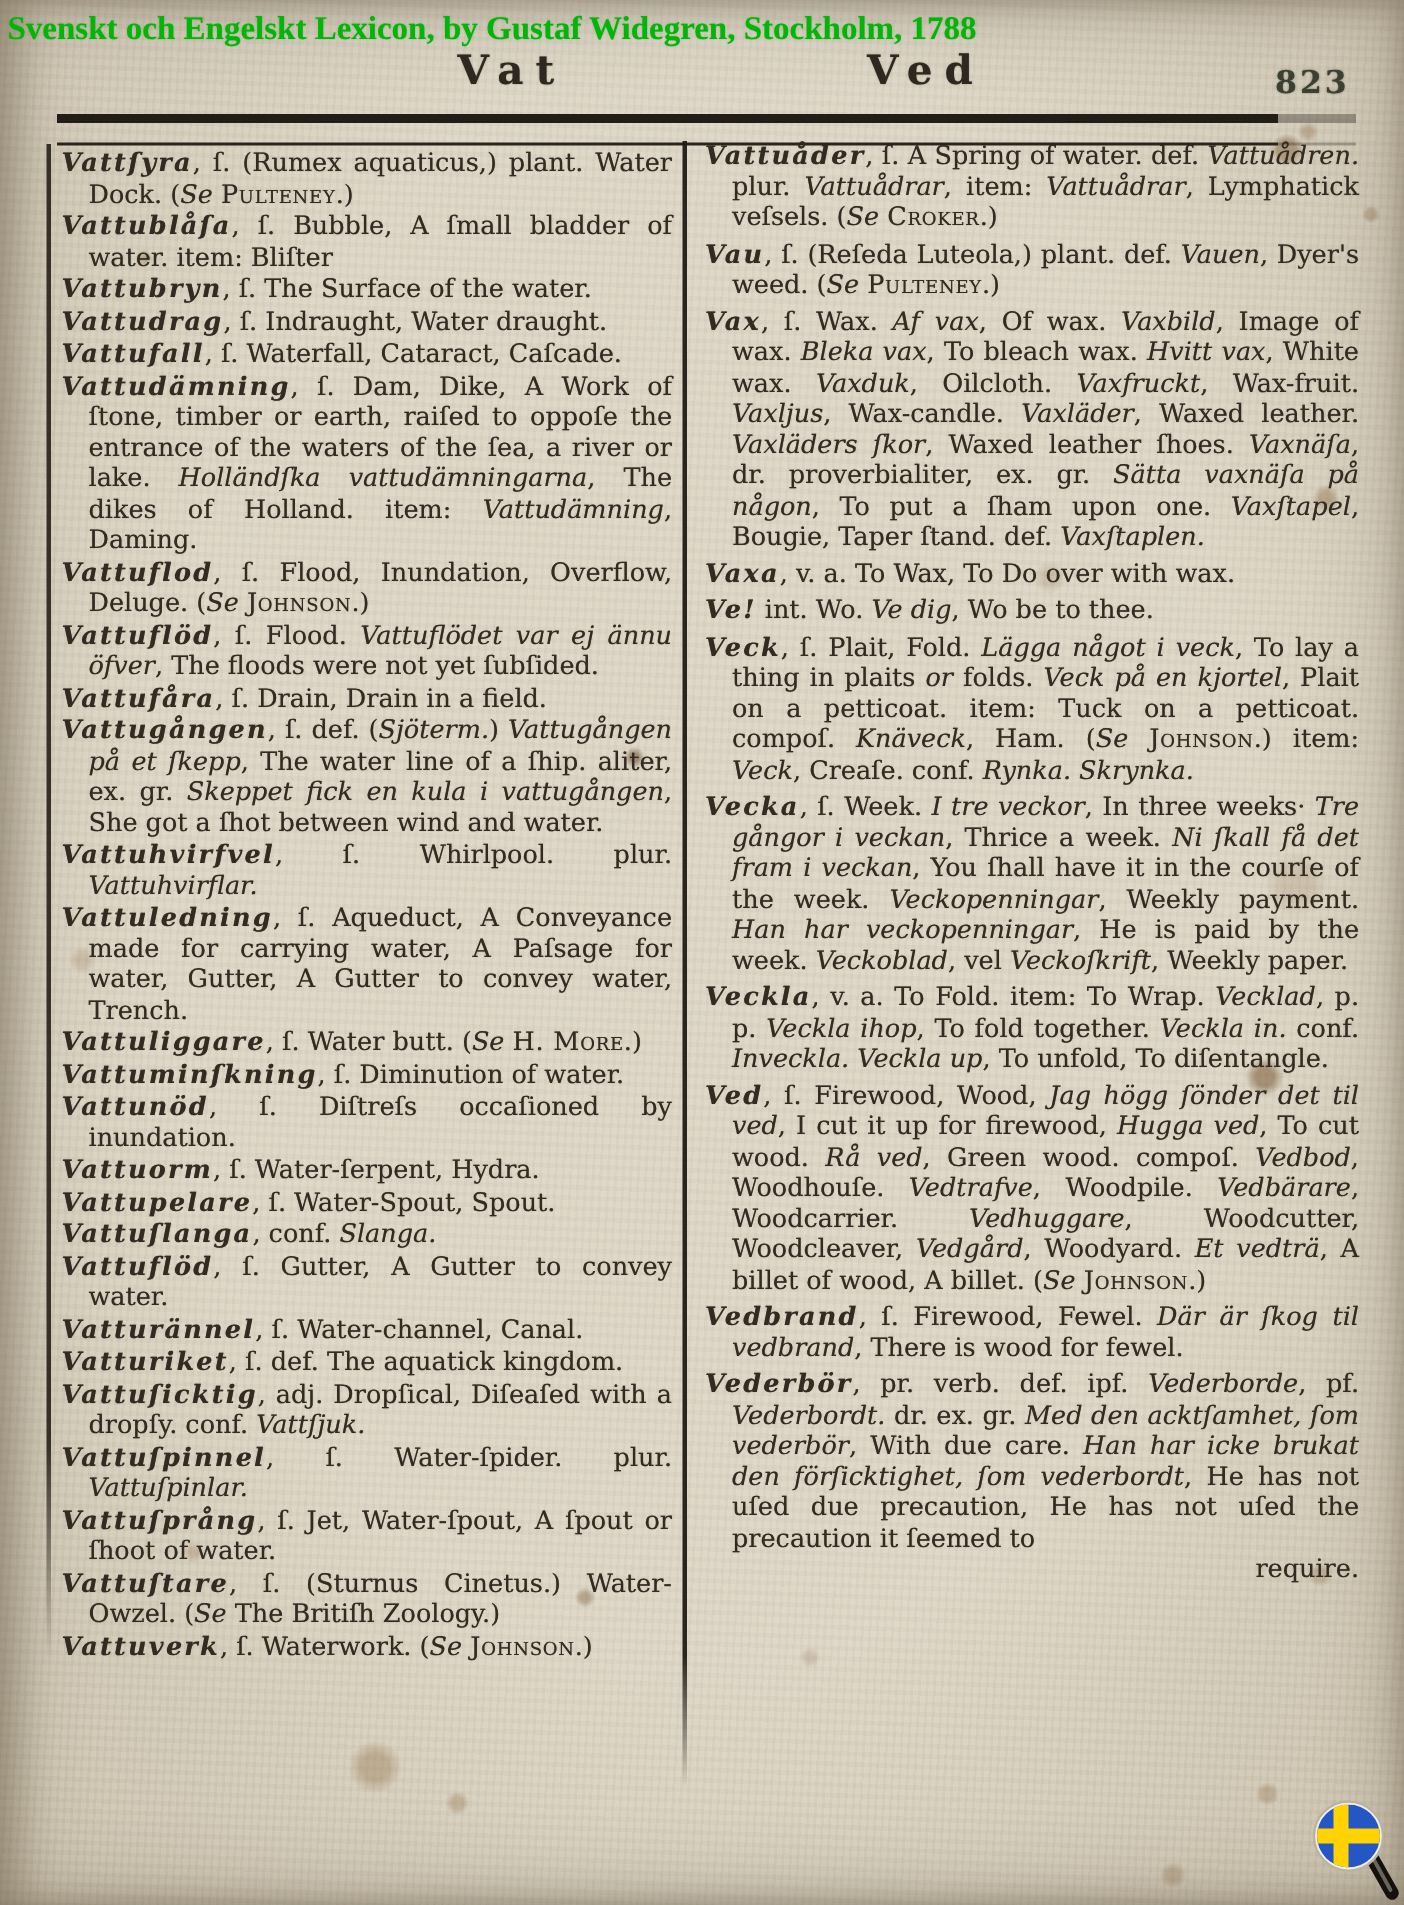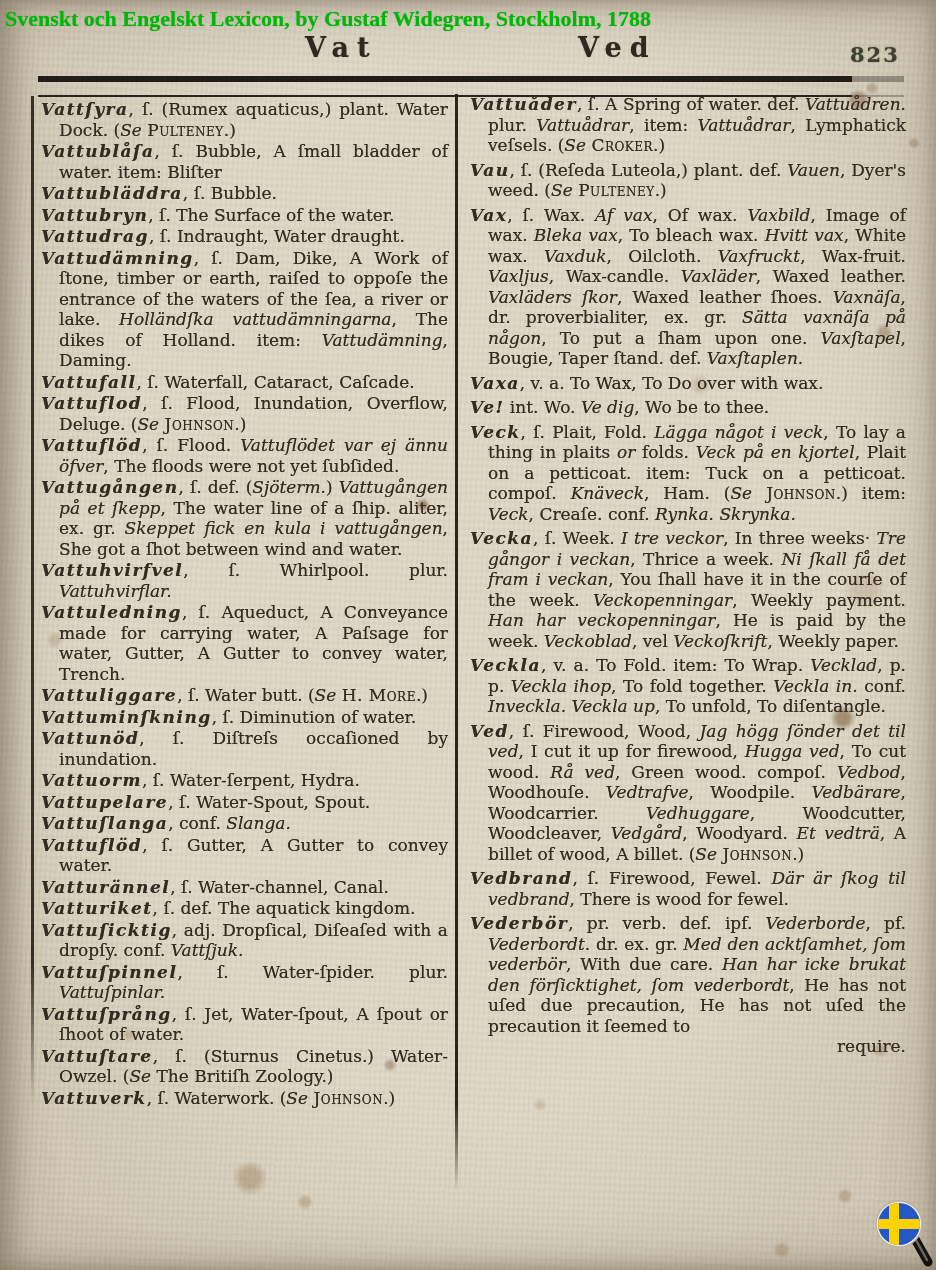--- a/index.html
+++ b/index.html
@@ -107,27 +107,27 @@
 
   <div class="rule"></div>
   <div class="rule-tail"></div>
 
   <div class="margin-rule-left"></div>
   <div class="column-divider"></div>
 
   <div class="column" id="col-left">
       <div class="entry"><span class="head">Vattſyra</span><span>, ſ. (Rumex aquaticus,) plant. Water Dock. (<i>Se</i> <span class="sc">Pulteney</span>.)</span></div>
       <div class="entry"><span class="head">Vattublåſa</span><span>, ſ. Bubble, A ſmall bladder of water. item: Bliſter</span></div>
-      <div class="entry"><span class="head">Vattubläddra</span><span>, ſ. Bubble.</span></div>
       <div class="entry"><span class="head">Vattubryn</span><span>, ſ. The Surface of the water.</span></div>
       <div class="entry"><span class="head">Vattudrag</span><span>, ſ. Indraught, Water draught.</span></div>
+      <div class="entry"><span class="head">Vattufall</span><span>, ſ. Waterfall, Cataract, Caſcade.</span></div>
       <div class="entry"><span class="head">Vattudämning</span><span>, ſ. Dam, Dike, A Work of ſtone, timber or earth, raiſed to oppoſe the entrance of the waters of the ſea, a river or lake. <i>Holländſka vattudämningarna</i>, The dikes of Holland. item: <i>Vattudämning</i>, Daming.</span></div>
-      <div class="entry"><span class="head">Vattufall</span><span>, ſ. Waterfall, Cataract, Caſcade.</span></div>
       <div class="entry"><span class="head">Vattuflod</span><span>, ſ. Flood, Inundation, Overflow, Deluge. (<i>Se</i> <span class="sc">Johnson</span>.)</span></div>
       <div class="entry"><span class="head">Vattuflöd</span><span>, ſ. Flood. <i>Vattuflödet var ej ännu öfver</i>, The floods were not yet ſubſided.</span></div>
+      <div class="entry"><span class="head">Vattufåra</span><span>, ſ. Drain, Drain in a field.</span></div>
       <div class="entry"><span class="head">Vattugången</span><span>, ſ. def. (<i>Sjöterm.</i>) <i>Vattugången på et ſkepp</i>, The water line of a ſhip. aliter, ex. gr. <i>Skeppet fick en kula i vattugången</i>, She got a ſhot between wind and water.</span></div>
       <div class="entry"><span class="head">Vattuhvirfvel</span><span>, ſ. Whirlpool. plur. <i>Vattuhvirflar.</i></span></div>
       <div class="entry"><span class="head">Vattuledning</span><span>, ſ. Aqueduct, A Conveyance made for carrying water, A Paſsage for water, Gutter, A Gutter to convey water, Trench.</span></div>
       <div class="entry"><span class="head">Vattuliggare</span><span>, ſ. Water butt. (<i>Se</i> <span class="sc">H. More</span>.)</span></div>
       <div class="entry"><span class="head">Vattuminſkning</span><span>, ſ. Diminution of water.</span></div>
       <div class="entry"><span class="head">Vattunöd</span><span>, ſ. Diſtreſs occaſioned by inundation.</span></div>
       <div class="entry"><span class="head">Vattuorm</span><span>, ſ. Water-ſerpent, Hydra.</span></div>
       <div class="entry"><span class="head">Vattupelare</span><span>, ſ. Water-Spout, Spout.</span></div>
       <div class="entry"><span class="head">Vattuſlanga</span><span>, conf. <i>Slanga.</i></span></div>
       <div class="entry"><span class="head">Vattuflöd</span><span>, ſ. Gutter, A Gutter to convey water.</span></div>

